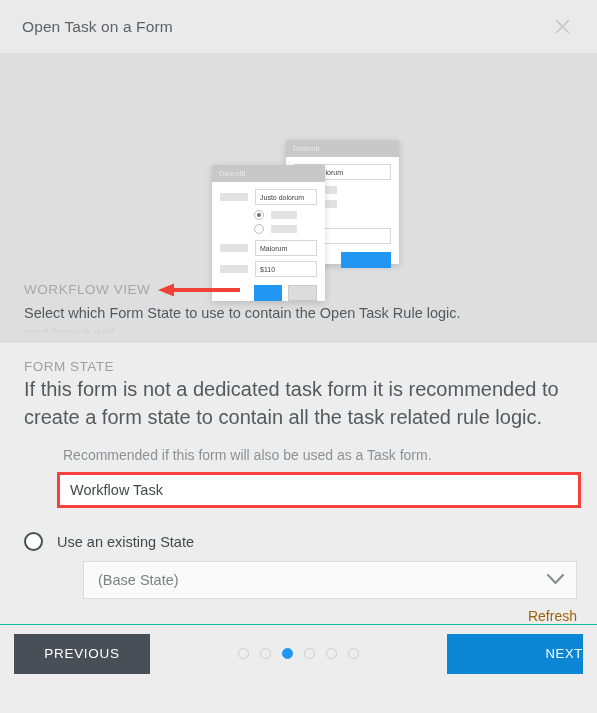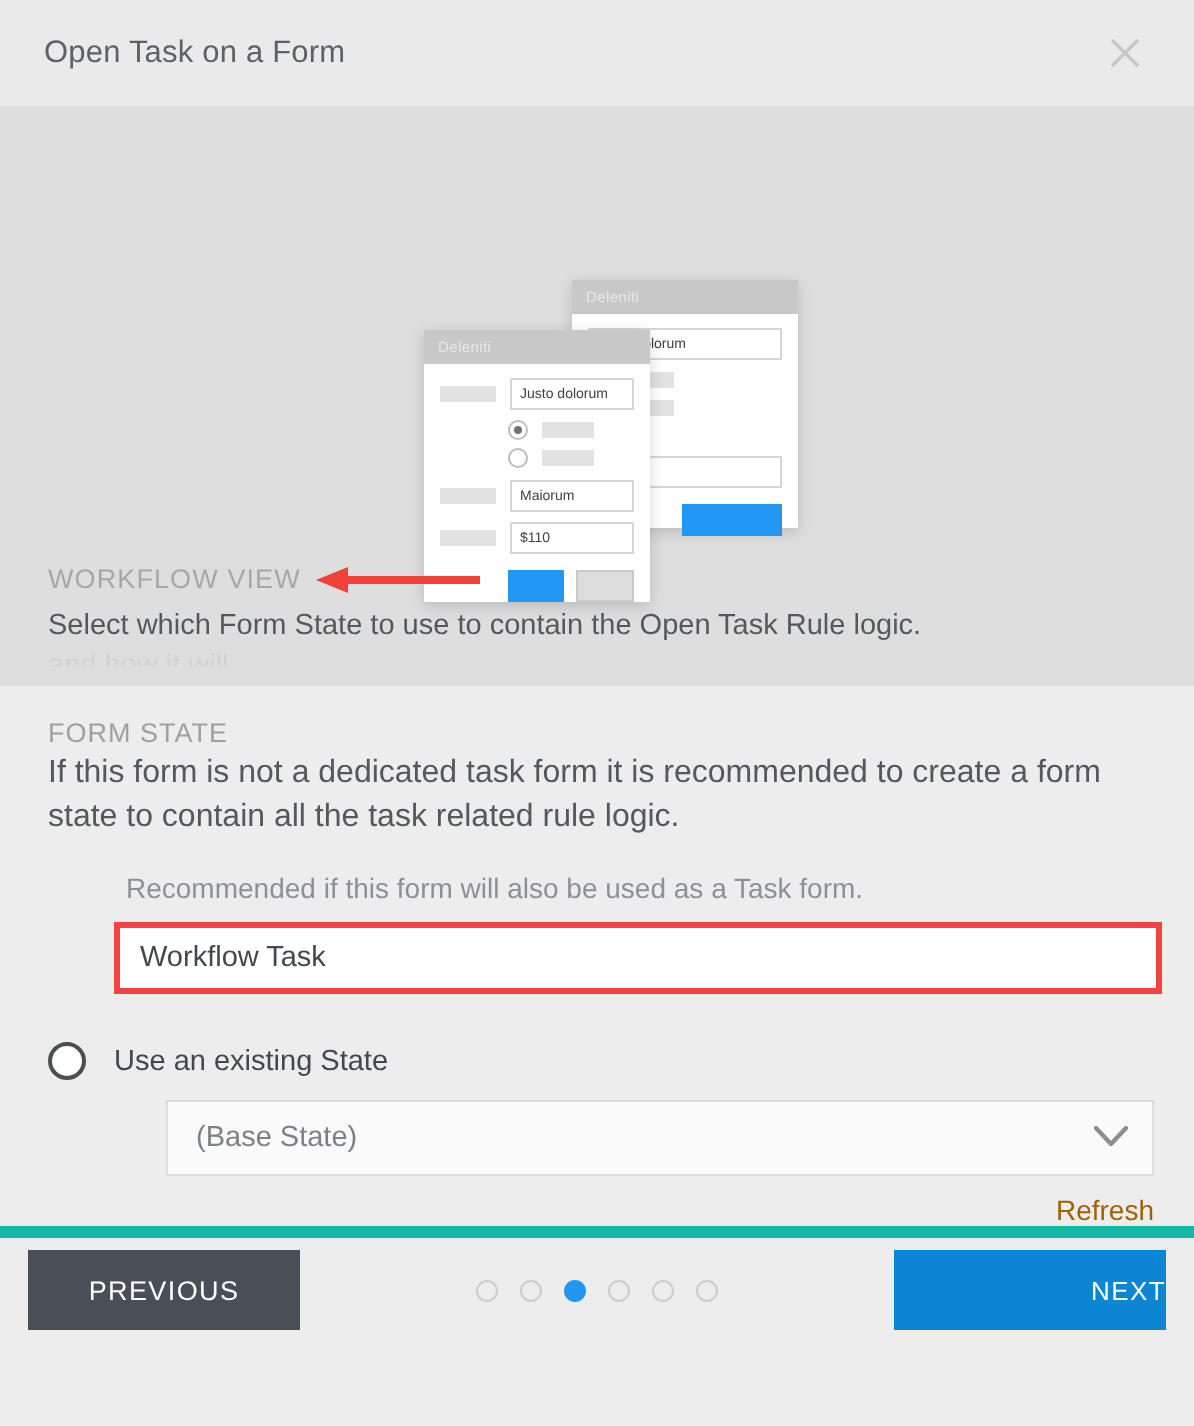--- a/index.html
+++ b/index.html
@@ -96,21 +96,21 @@
     font-size:14.5px; color:#d2d2d2; line-height:1.35;
     height: 9px; overflow:hidden;
   }
 
   
   .body {
     flex: 1 1 auto; background:#ededed;
     padding: 16px 24px 0 24px; position:relative;
   }
   .sec-label { font-size:13.5px; color:#a0a0a0; letter-spacing:.5px; margin-bottom:2px; }
-  .sec-desc { font-size:16px; color:#55595d; line-height:1.38; margin-bottom: 16px; }
+  .sec-desc { font-size:20px; color:#55595d; line-height:1.38; margin-bottom: 16px; }
 
   .opt-row { display:flex; align-items:center; margin-bottom: 4px; }
   .big-radio {
     width:19px; height:19px; border-radius:50%;
     border:2px solid #4a4f54; background:#fff;
     display:flex; align-items:center; justify-content:center;
     flex:0 0 19px; margin-right: 14px; cursor:pointer;
   }
   .big-radio.on::after { content:""; width:11px; height:11px; border-radius:50%; background:#24b14b; display:block; }
   .opt-label { font-size:14.5px; color:#44484c; }
@@ -136,21 +136,21 @@
   }
   .chev { position:absolute; right:13px; top:13px; pointer-events:none; }
   .refresh {
     display:block; text-align:right; width: 553px; margin-left:0;
     font-size:14px; color:#a16207; margin-top: 9px; cursor:pointer;
   }
 
   
   .footer {
     flex: 0 0 58px; height:58px;
-    border-top:6px solid #14b8a6;
+    border-top:1px solid #14b8a6;
     display:flex; align-items:center;
     padding: 0 14px;
     background:#ededed;
   }
   .btn-prev {
     width:136px; height:40px; background:#494f56; color:#fff;
     border:none; font-family:"Liberation Sans", sans-serif;
     font-size:13.5px; letter-spacing:.7px; cursor:pointer;
   }
   .dots { flex:1 1 auto; display:flex; align-items:center; justify-content:center; gap:11px; }

